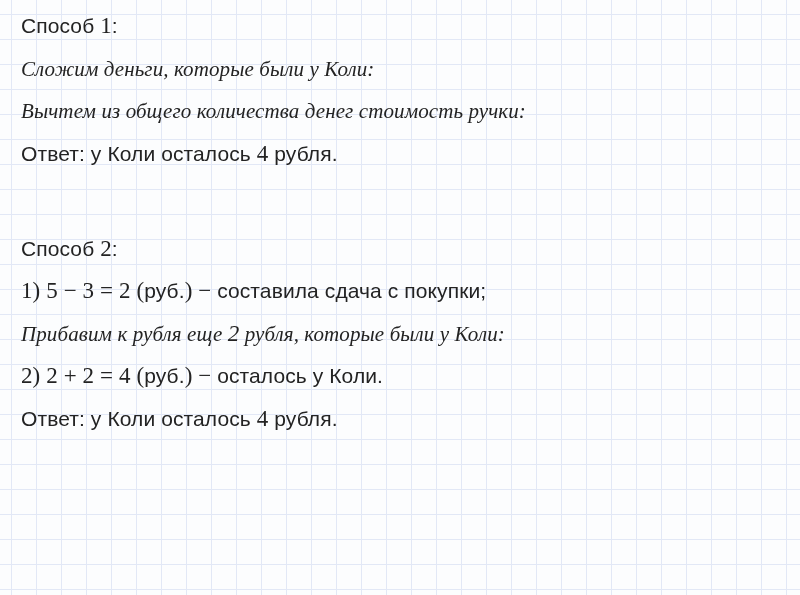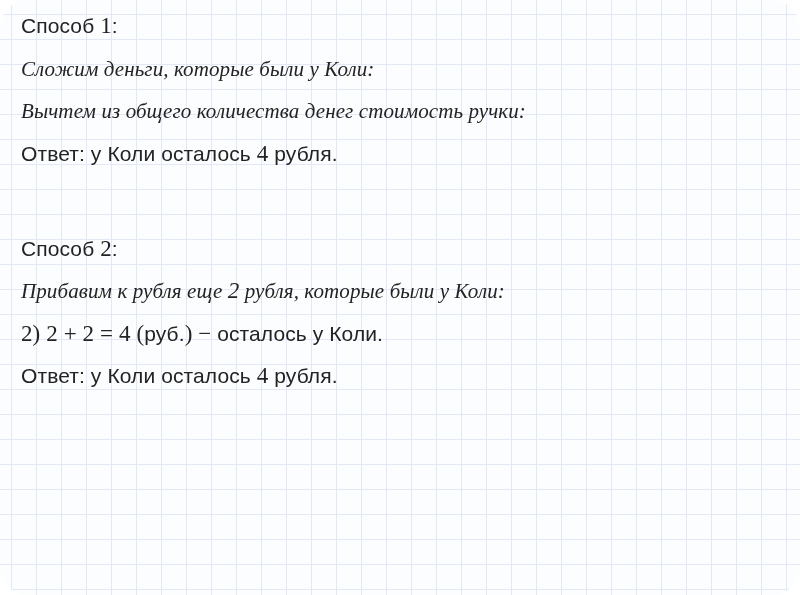--- a/index.html
+++ b/index.html
@@ -16,21 +16,20 @@
     background-color: var(--bg, #fcfdfe);
     background-image:
       linear-gradient(to right, var(--grid, #e2e8f6) 1px, transparent 1px),
       linear-gradient(to bottom, var(--grid, #e2e8f6) 1px, transparent 1px);
     background-size: 25px 25px, 25px 25px;
     background-position: 11px 0, 0 14px;
     padding: 13px 0 0 21px;
     color: var(--text, #232323);
     font-family: "Liberation Sans", sans-serif;
     font-size: 21px;
-    border-radius: 28px;
   }
   .section { margin: 0; }
   .section + .section { margin-top: 69px; }
   .line {
     white-space: nowrap;
     line-height: 26px;
     margin-bottom: 16.5px;
     letter-spacing: 0.1px;
   }
   .seg-sans { font-family: "Liberation Sans", sans-serif; font-style: normal; }
@@ -43,17 +42,18 @@
 
 <main class="page" style="--bg: #fcfdfe; --grid: #e2e8f6; --text: #232323;">
     <section class="section">
       <div class="line"><span class="seg-sans">Способ </span><span class="seg-serif">1</span><span class="seg-sans">:</span></div>
       <div class="line"><span class="seg-sans-italic">Сложим деньги, которые были у Коли:</span></div>
       <div class="line"><span class="seg-sans-italic">Вычтем из общего количества денег стоимость ручки:</span></div>
       <div class="line"><span class="seg-sans">Ответ: у Коли осталось </span><span class="seg-serif">4</span><span class="seg-sans"> рубля.</span></div>
     </section>
     <section class="section">
       <div class="line"><span class="seg-sans">Способ </span><span class="seg-serif">2</span><span class="seg-sans">:</span></div>
+      <div class="line"><span class="seg-serif">1) 5 − 3 = 2 (</span><span class="seg-sans">руб.</span><span class="seg-serif">) − </span><span class="seg-sans">составила сдача с покупки;</span></div>
       <div class="line"><span class="seg-sans-italic">Прибавим к рубля еще </span><span class="seg-serif-italic">2</span><span class="seg-sans-italic"> рубля, которые были у Коли:</span></div>
       <div class="line"><span class="seg-serif">2) 2 + 2 = 4 (</span><span class="seg-sans">руб.</span><span class="seg-serif">) − </span><span class="seg-sans">осталось у Коли.</span></div>
       <div class="line"><span class="seg-sans">Ответ: у Коли осталось </span><span class="seg-serif">4</span><span class="seg-sans"> рубля.</span></div>
     </section>
   </main>
 
 </body></html>

